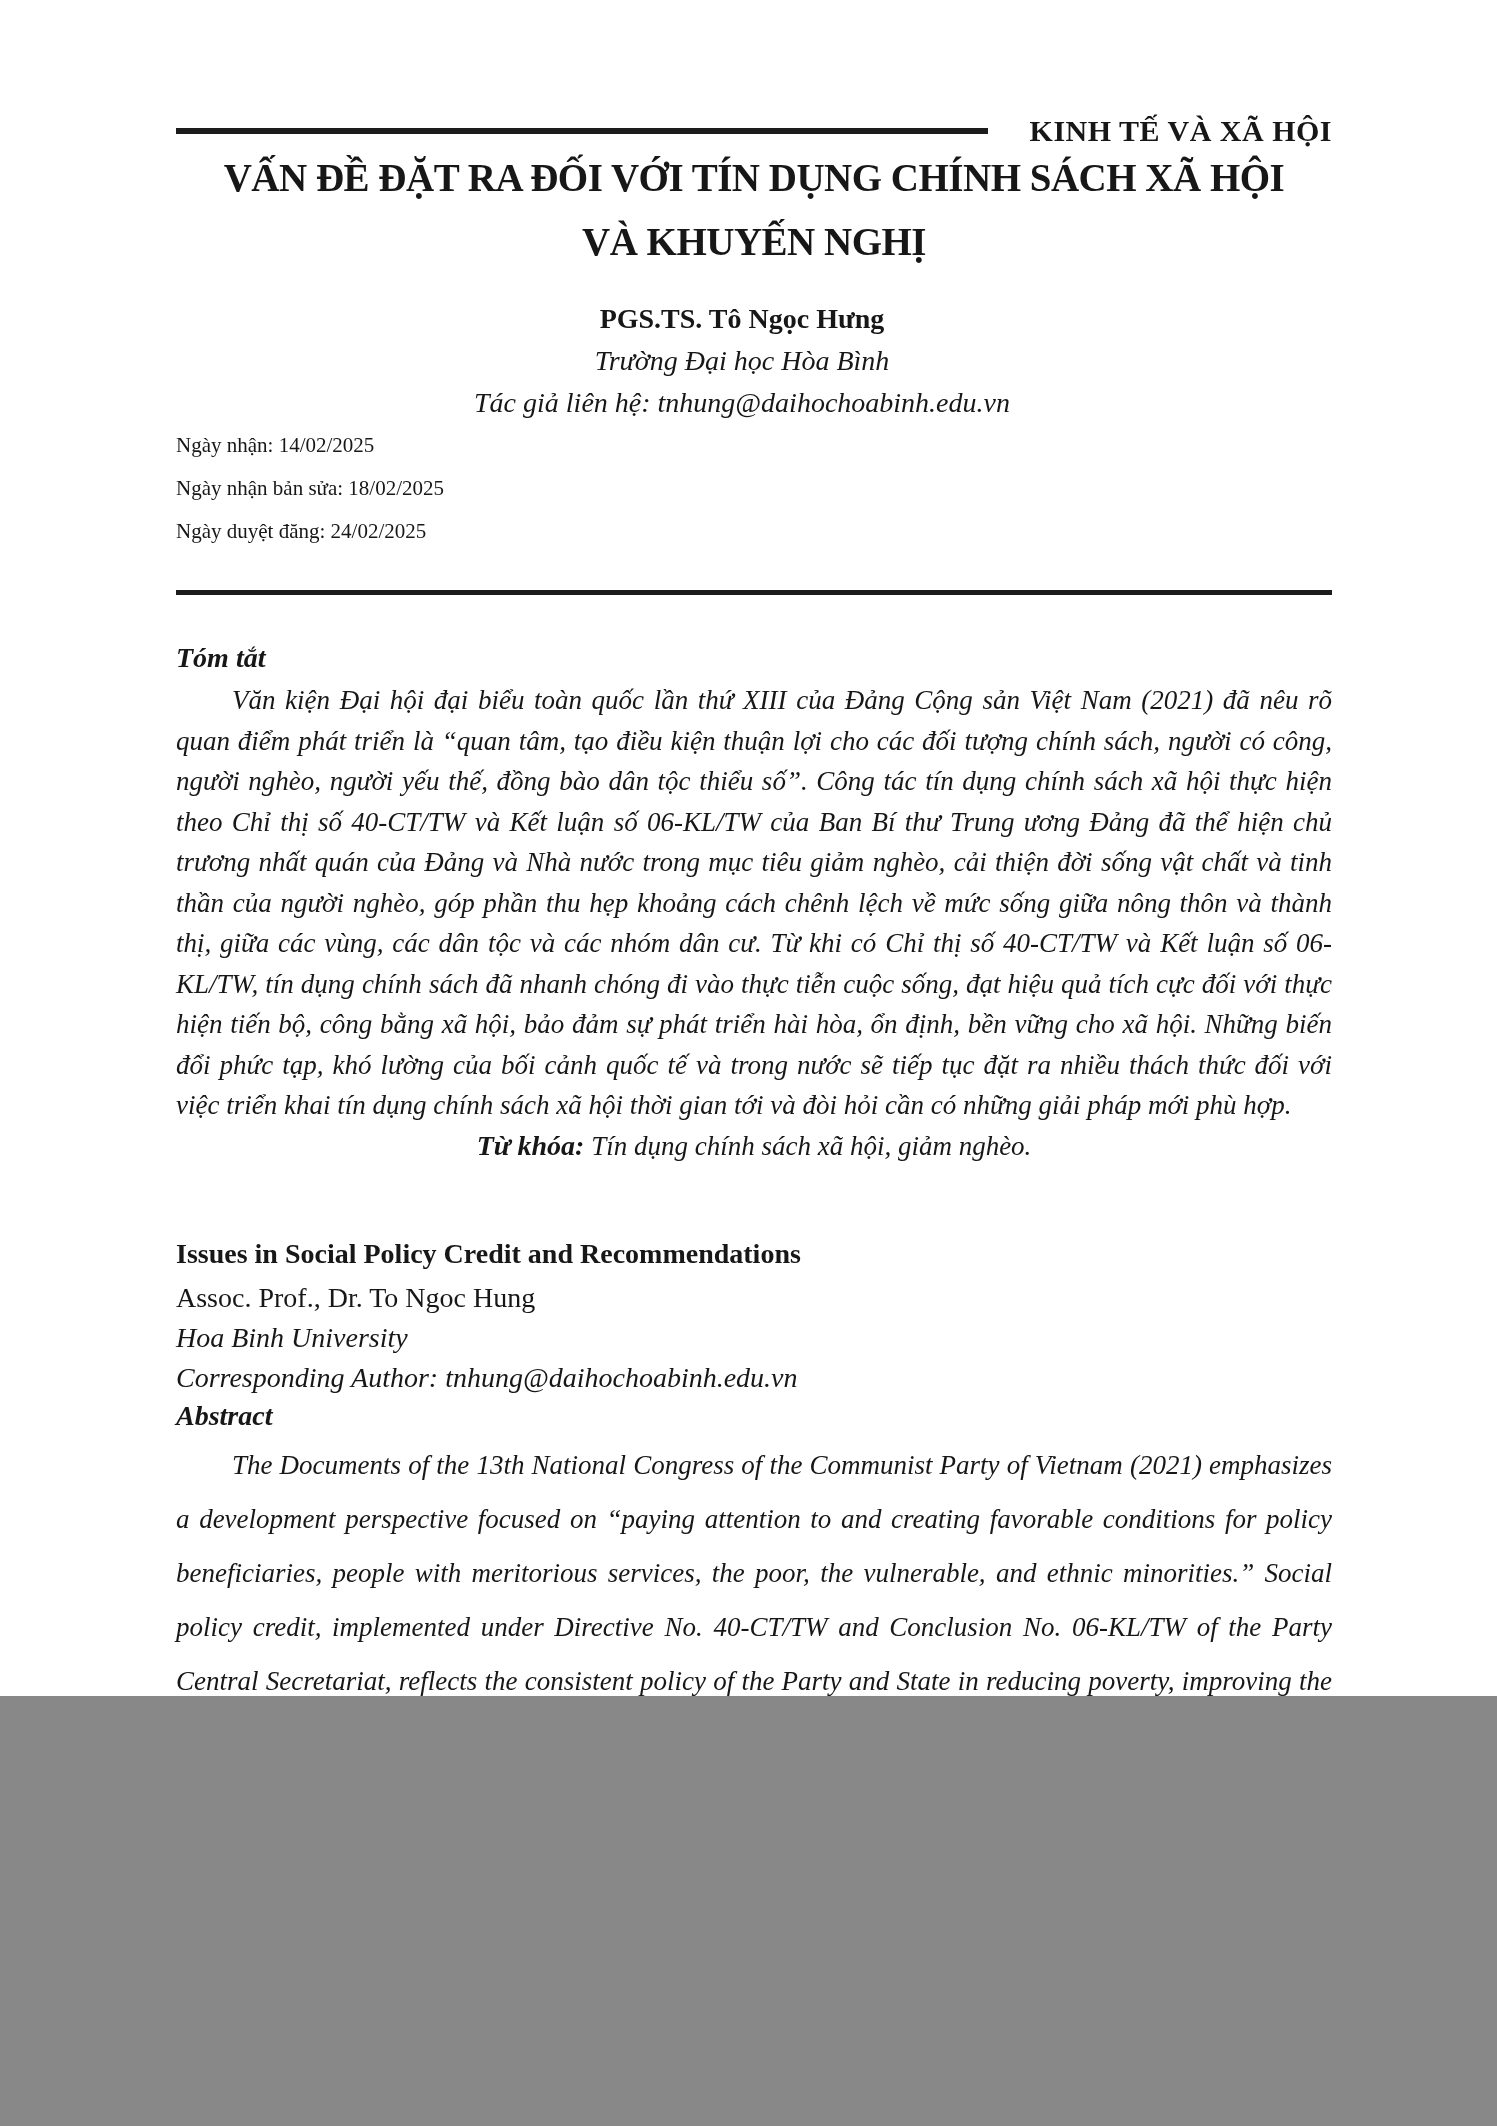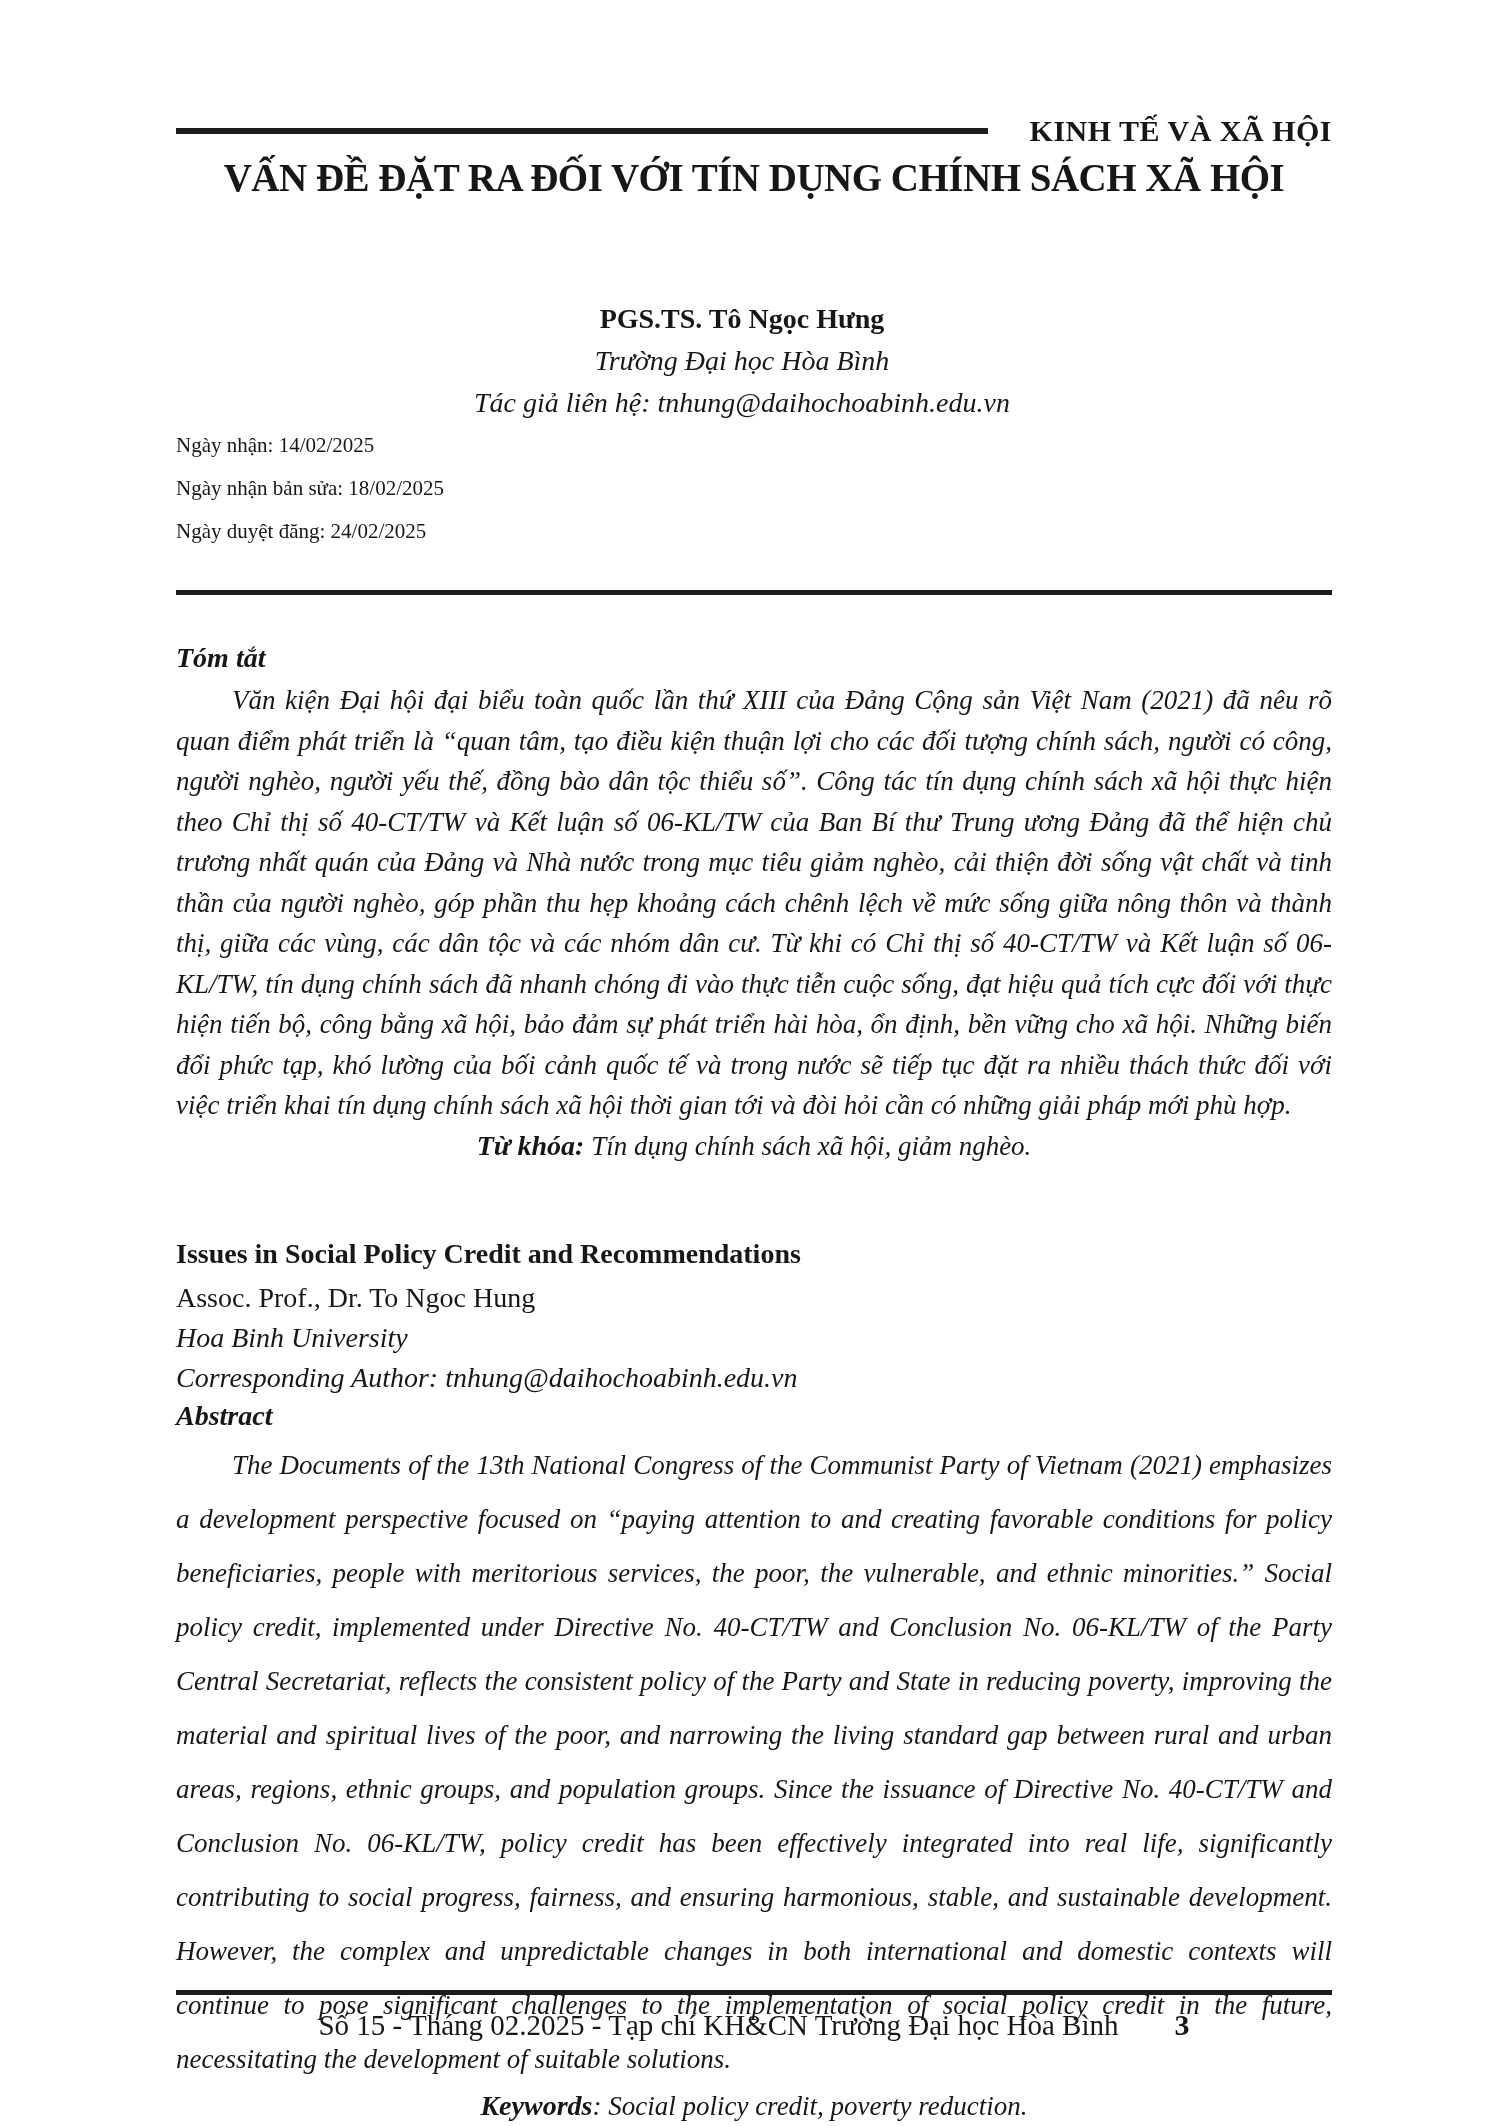--- a/index.html
+++ b/index.html
@@ -1,18 +1,18 @@
 <!DOCTYPE html>
 <html lang="vi"><head>
 <meta charset="utf-8">
 <style>
   html,body { margin:0; padding:0; background:#888; }
   .page {
     position:relative;
-    width:1497px; height:2126px;
+    width:1497px; height:1696px;
     margin:0 auto;
     background:#ffffff;
     color:#171717;
     font-family:"Liberation Serif","DejaVu Serif",serif;
     overflow:hidden;
   }
   .content { position:absolute; left:176px; width:1156px; top:0; }
 
   
   .header-row { position:absolute; top:111px; left:0; width:100%; height:40px;
@@ -70,20 +70,21 @@
 <div class="page">
   <div class="content">
 
     <div class="header-row">
       <div class="header-rule"></div>
       <div class="header-label">KINH TẾ VÀ XÃ HỘI</div>
     </div>
 
     <h1 class="title">
       <span class="title-line">VẤN ĐỀ ĐẶT RA ĐỐI VỚI TÍN DỤNG CHÍNH SÁCH XÃ HỘI</span>
+      <span class="title-line">VÀ KHUYẾN NGHỊ</span>
     </h1>
 
     <div class="author-vi">
       <div class="author-name">PGS.TS. Tô Ngọc Hưng</div>
       <div class="italic">Trường Đại học Hòa Bình</div>
       <div class="italic">Tác giả liên hệ: tnhung@daihochoabinh.edu.vn</div>
     </div>
 
     <div class="dates">
       <div>Ngày nhận: 14/02/2025</div>

